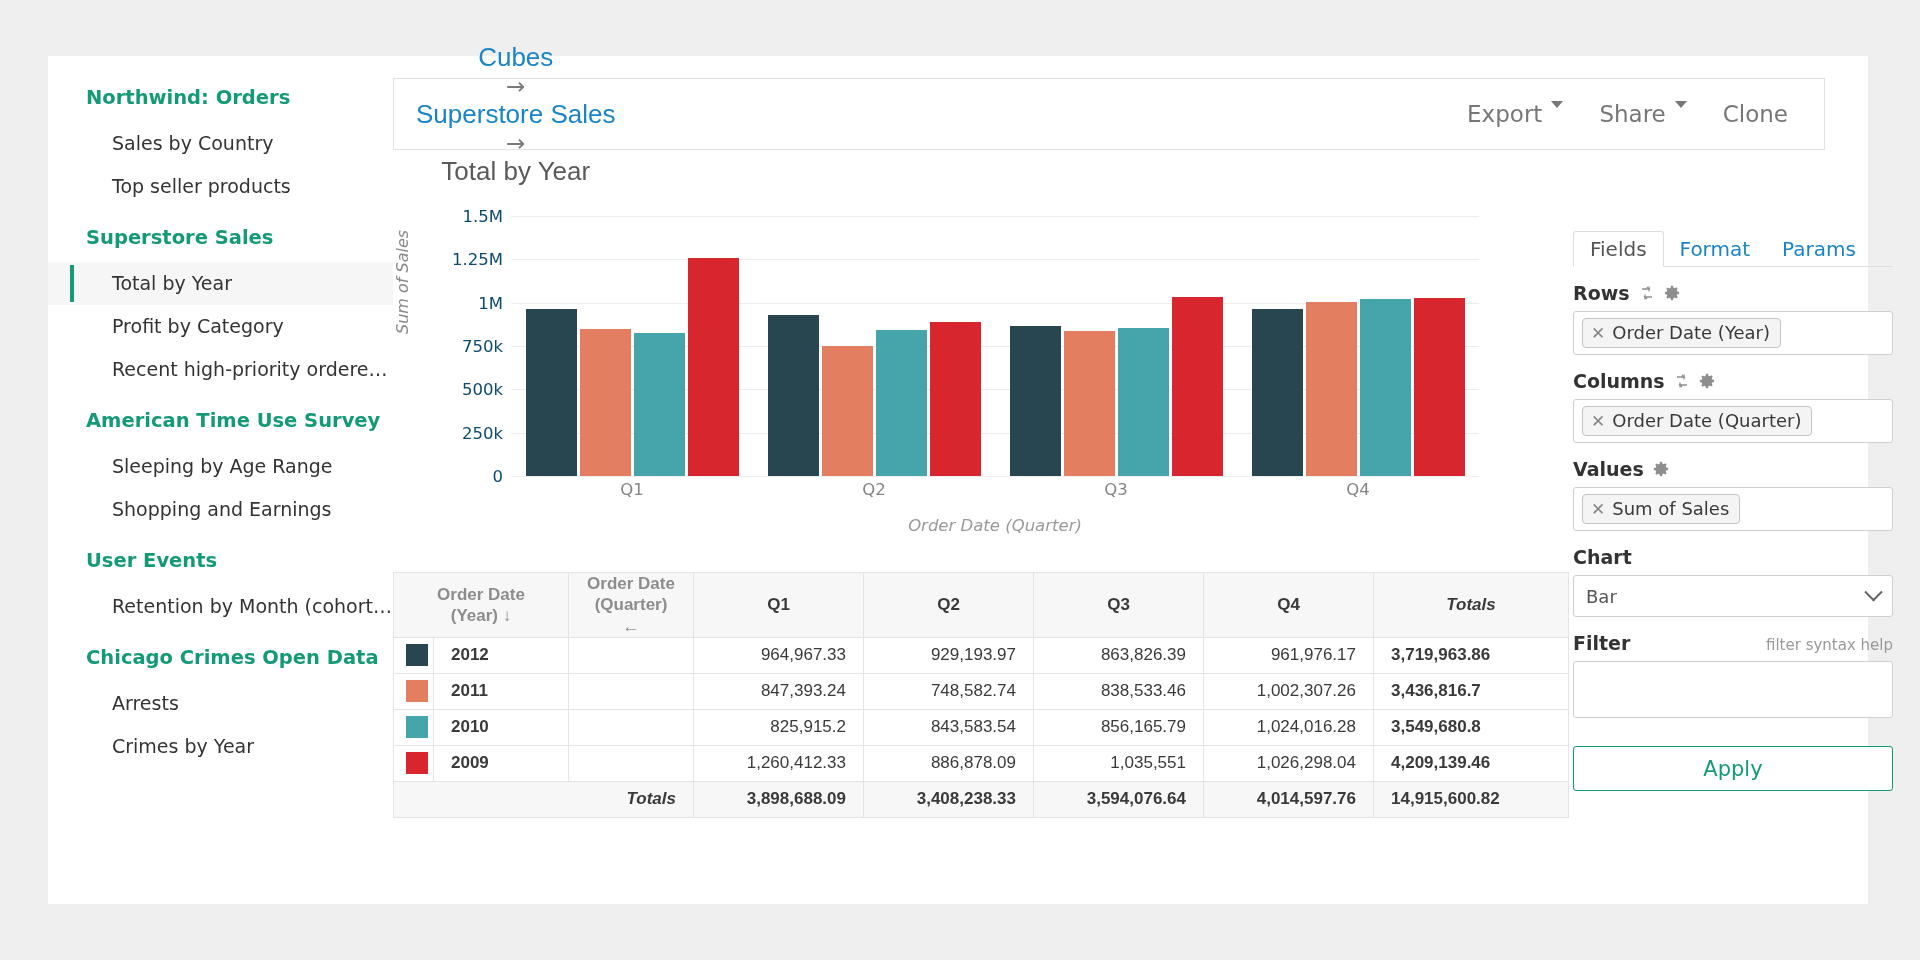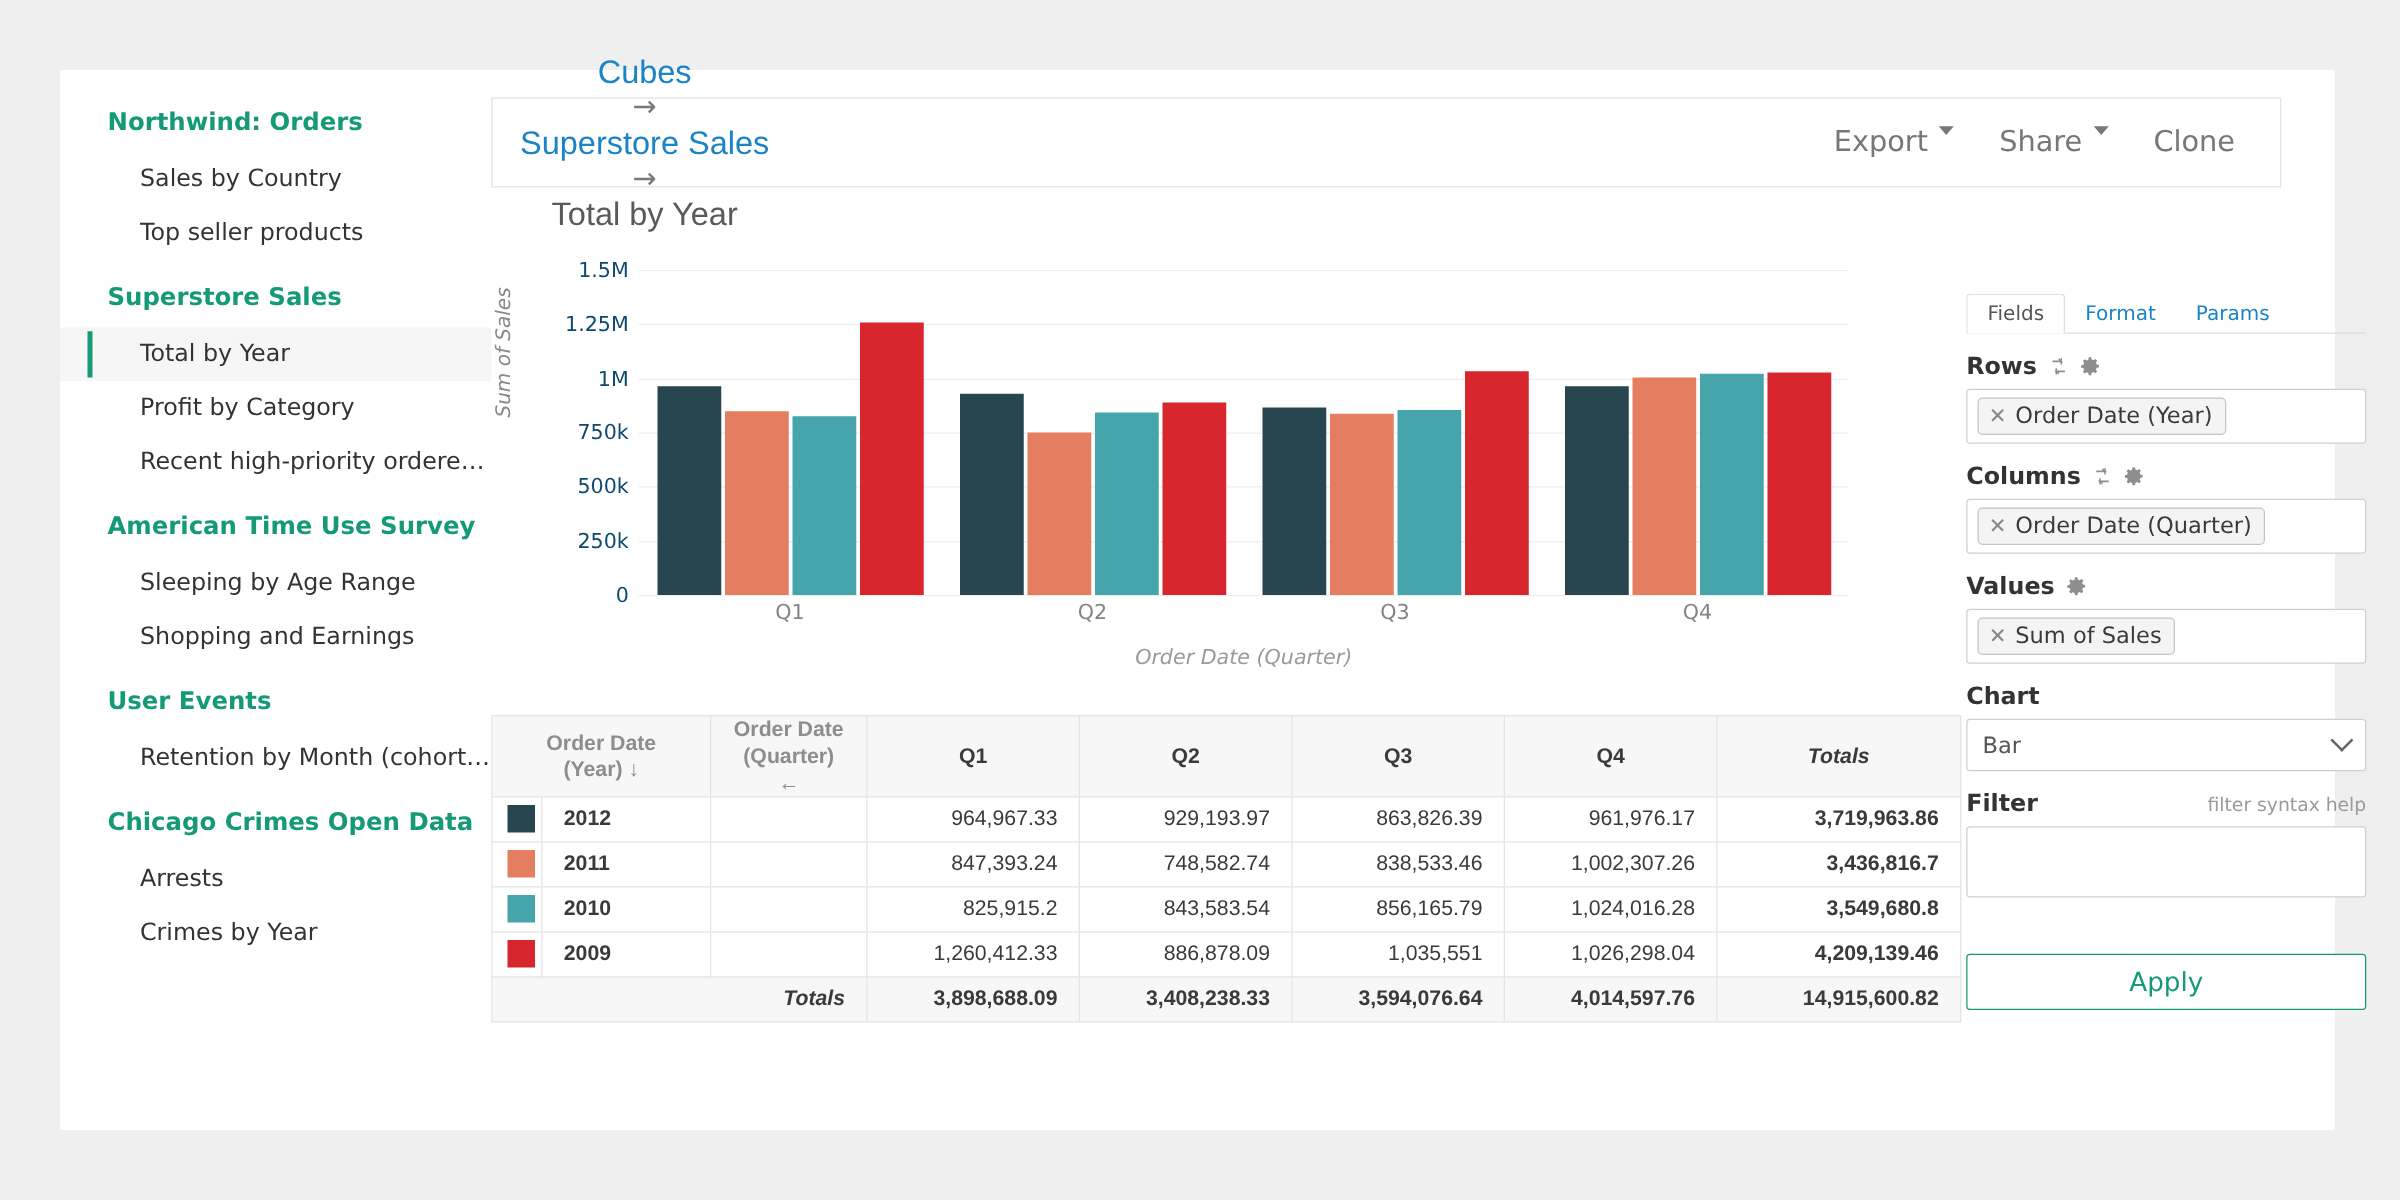--- a/index.html
+++ b/index.html
@@ -280,39 +280,38 @@
   tr.totals-row td {
     background: #f7f7f7;
     font-weight: bold;
   }
   td.totals-label {
     text-align: right;
     font-style: italic;
     font-weight: bold;
   }
   td.row-total {
-    text-align: right;
     font-weight: bold;
   }
 
   
   .right-panel {
     position: absolute;
     left: 1525px;
     top: 170px;
     width: 320px;
   }
   .tabs {
     display: flex;
     align-items: flex-end;
     border-bottom: 1px solid #dddddd;
     height: 40px;
   }
   .tab {
-    font-size: 16px;
+    font-size: 20px;
     padding: 7px 16px;
     color: #1a84c7;
     cursor: pointer;
     font-family: "DejaVu Sans", sans-serif;
     line-height: 1;
   }
   .tab.active {
     color: #555555;
     border: 1px solid #dddddd;
     border-bottom: 1px solid #ffffff;
@@ -407,21 +406,21 @@
     height: 57px;
     background: #fff;
     width: 100%;
     box-sizing: border-box;
     resize: none;
     font-family: "DejaVu Sans", sans-serif;
     font-size: 17px;
     padding: 6px 8px;
   }
   .apply-btn {
-    margin-top: 40px;
+    margin-top: 24px;
     border: 1px solid #159a78;
     border-radius: 3px;
     height: 45px;
     width: 100%;
     background: #ffffff;
     color: #159a78;
     font-size: 21px;
     font-family: "DejaVu Sans", sans-serif;
     cursor: pointer;
   }

